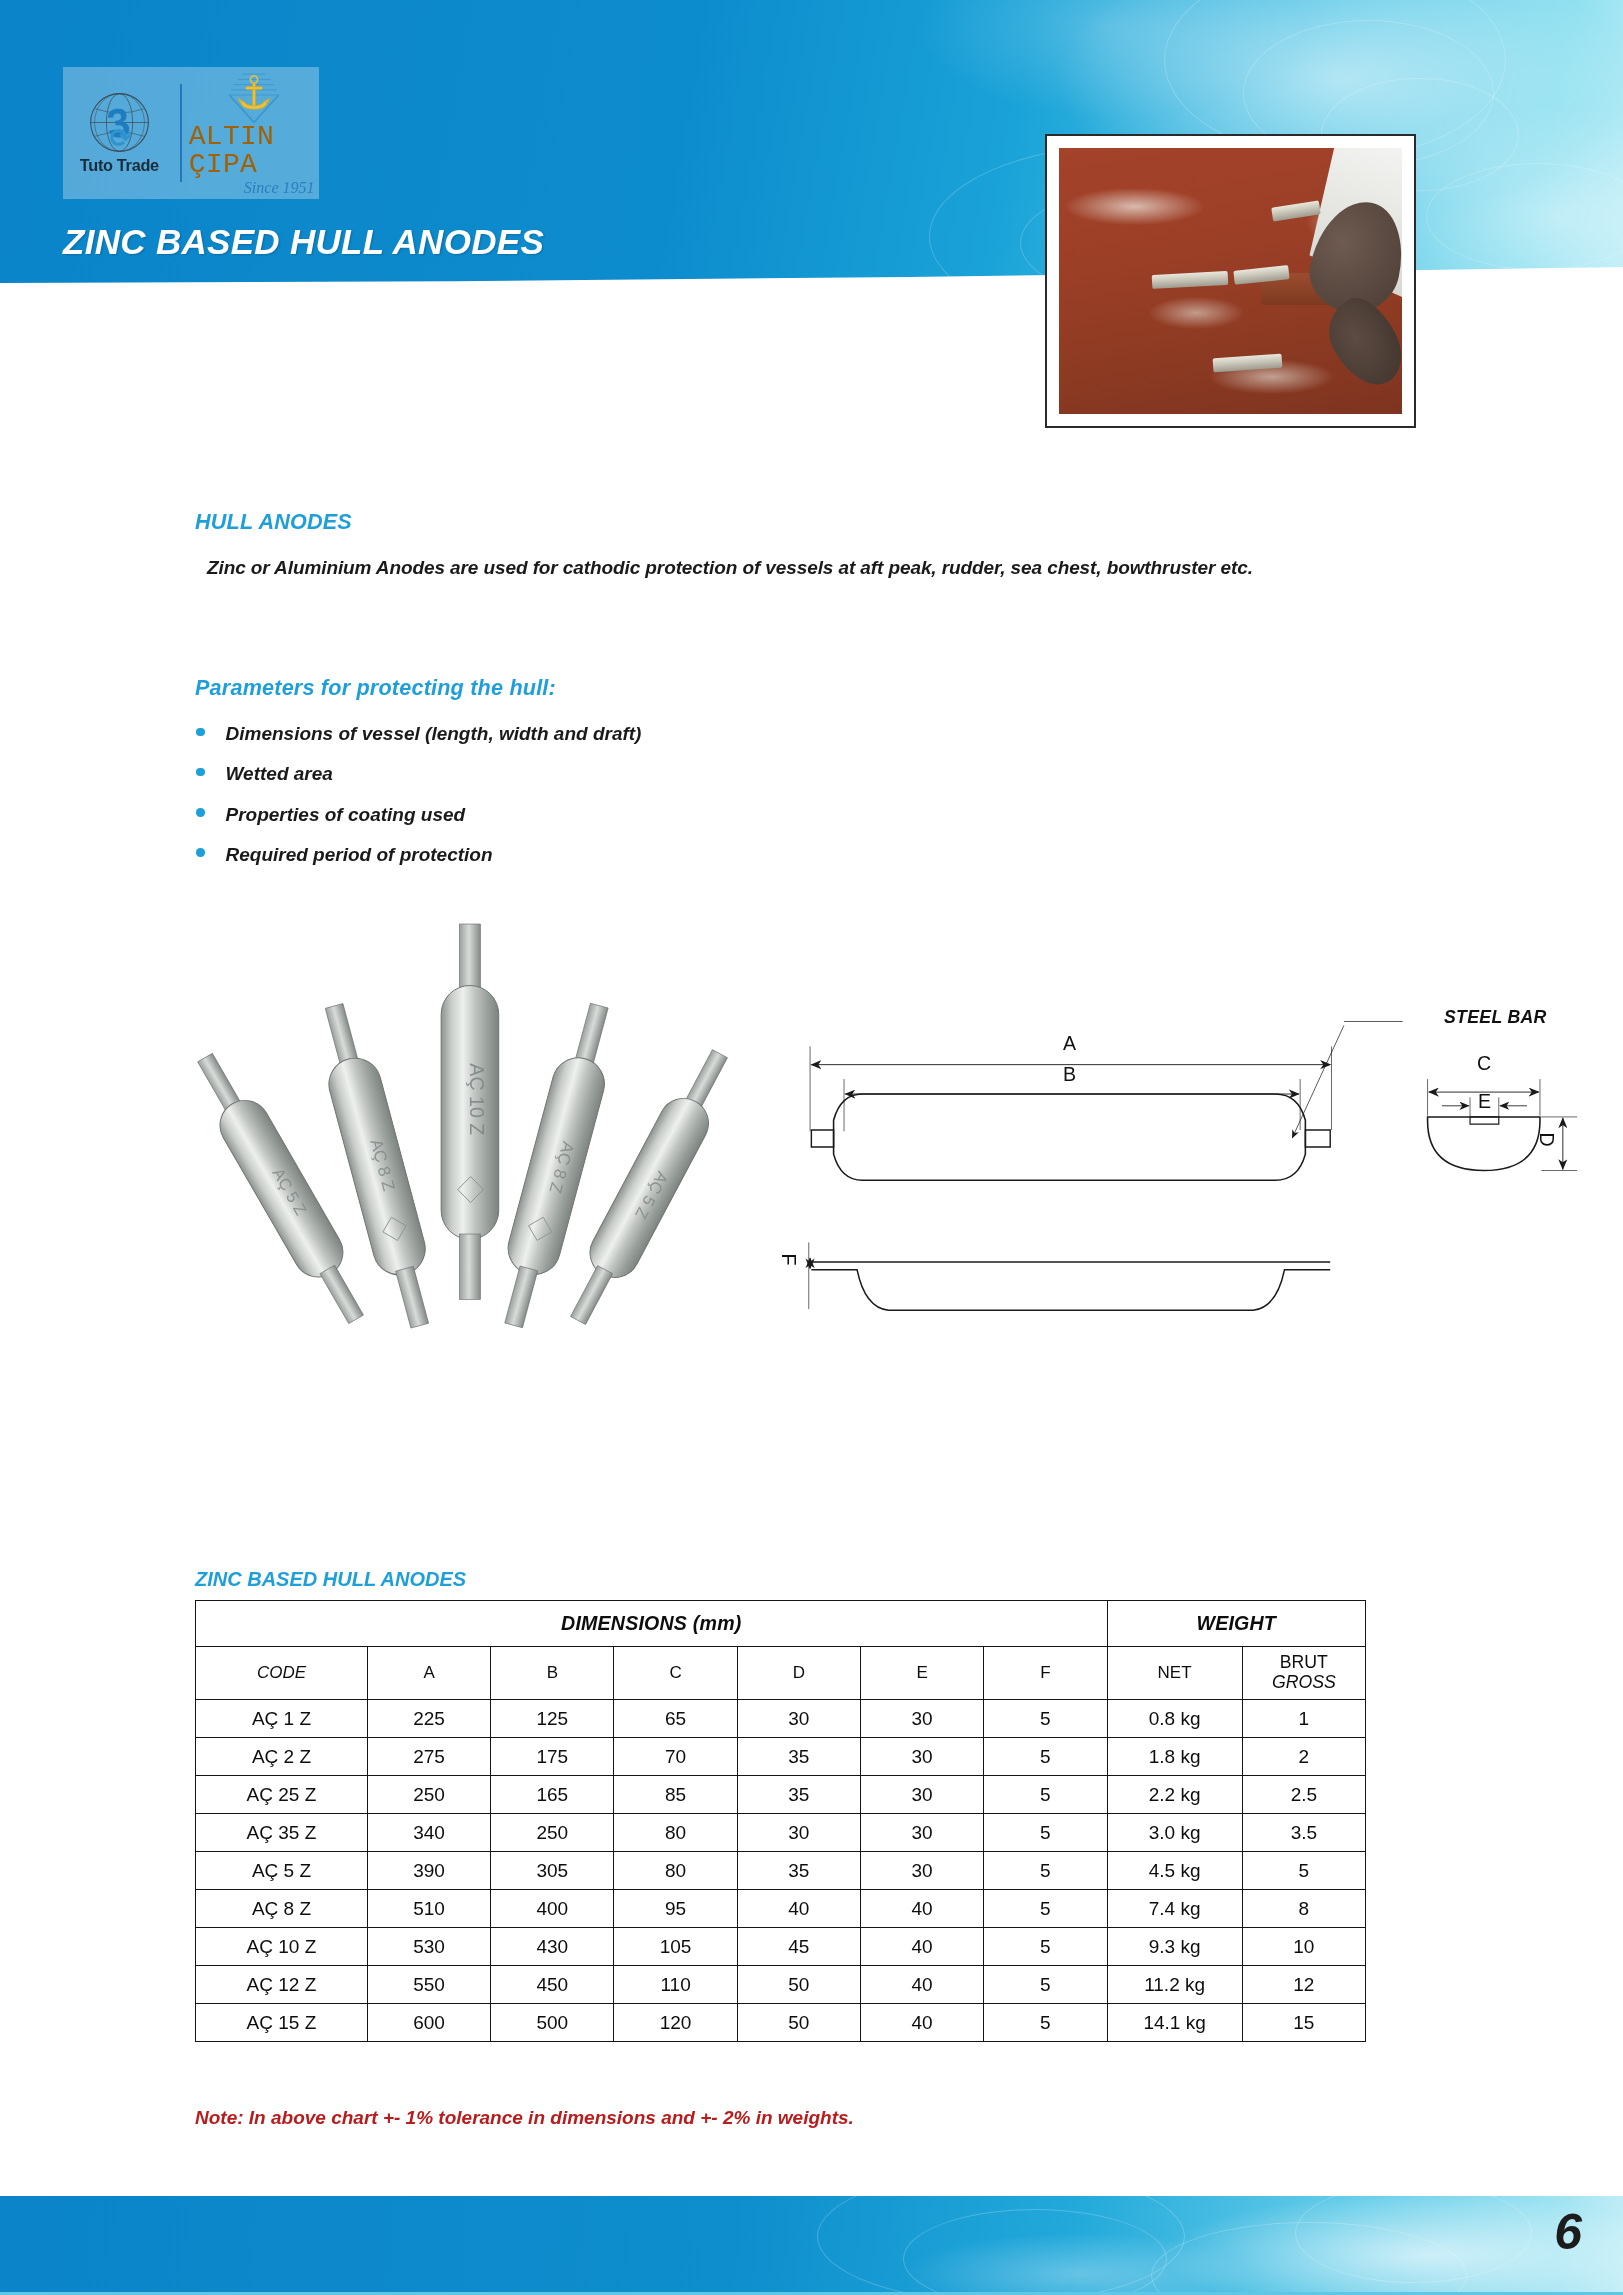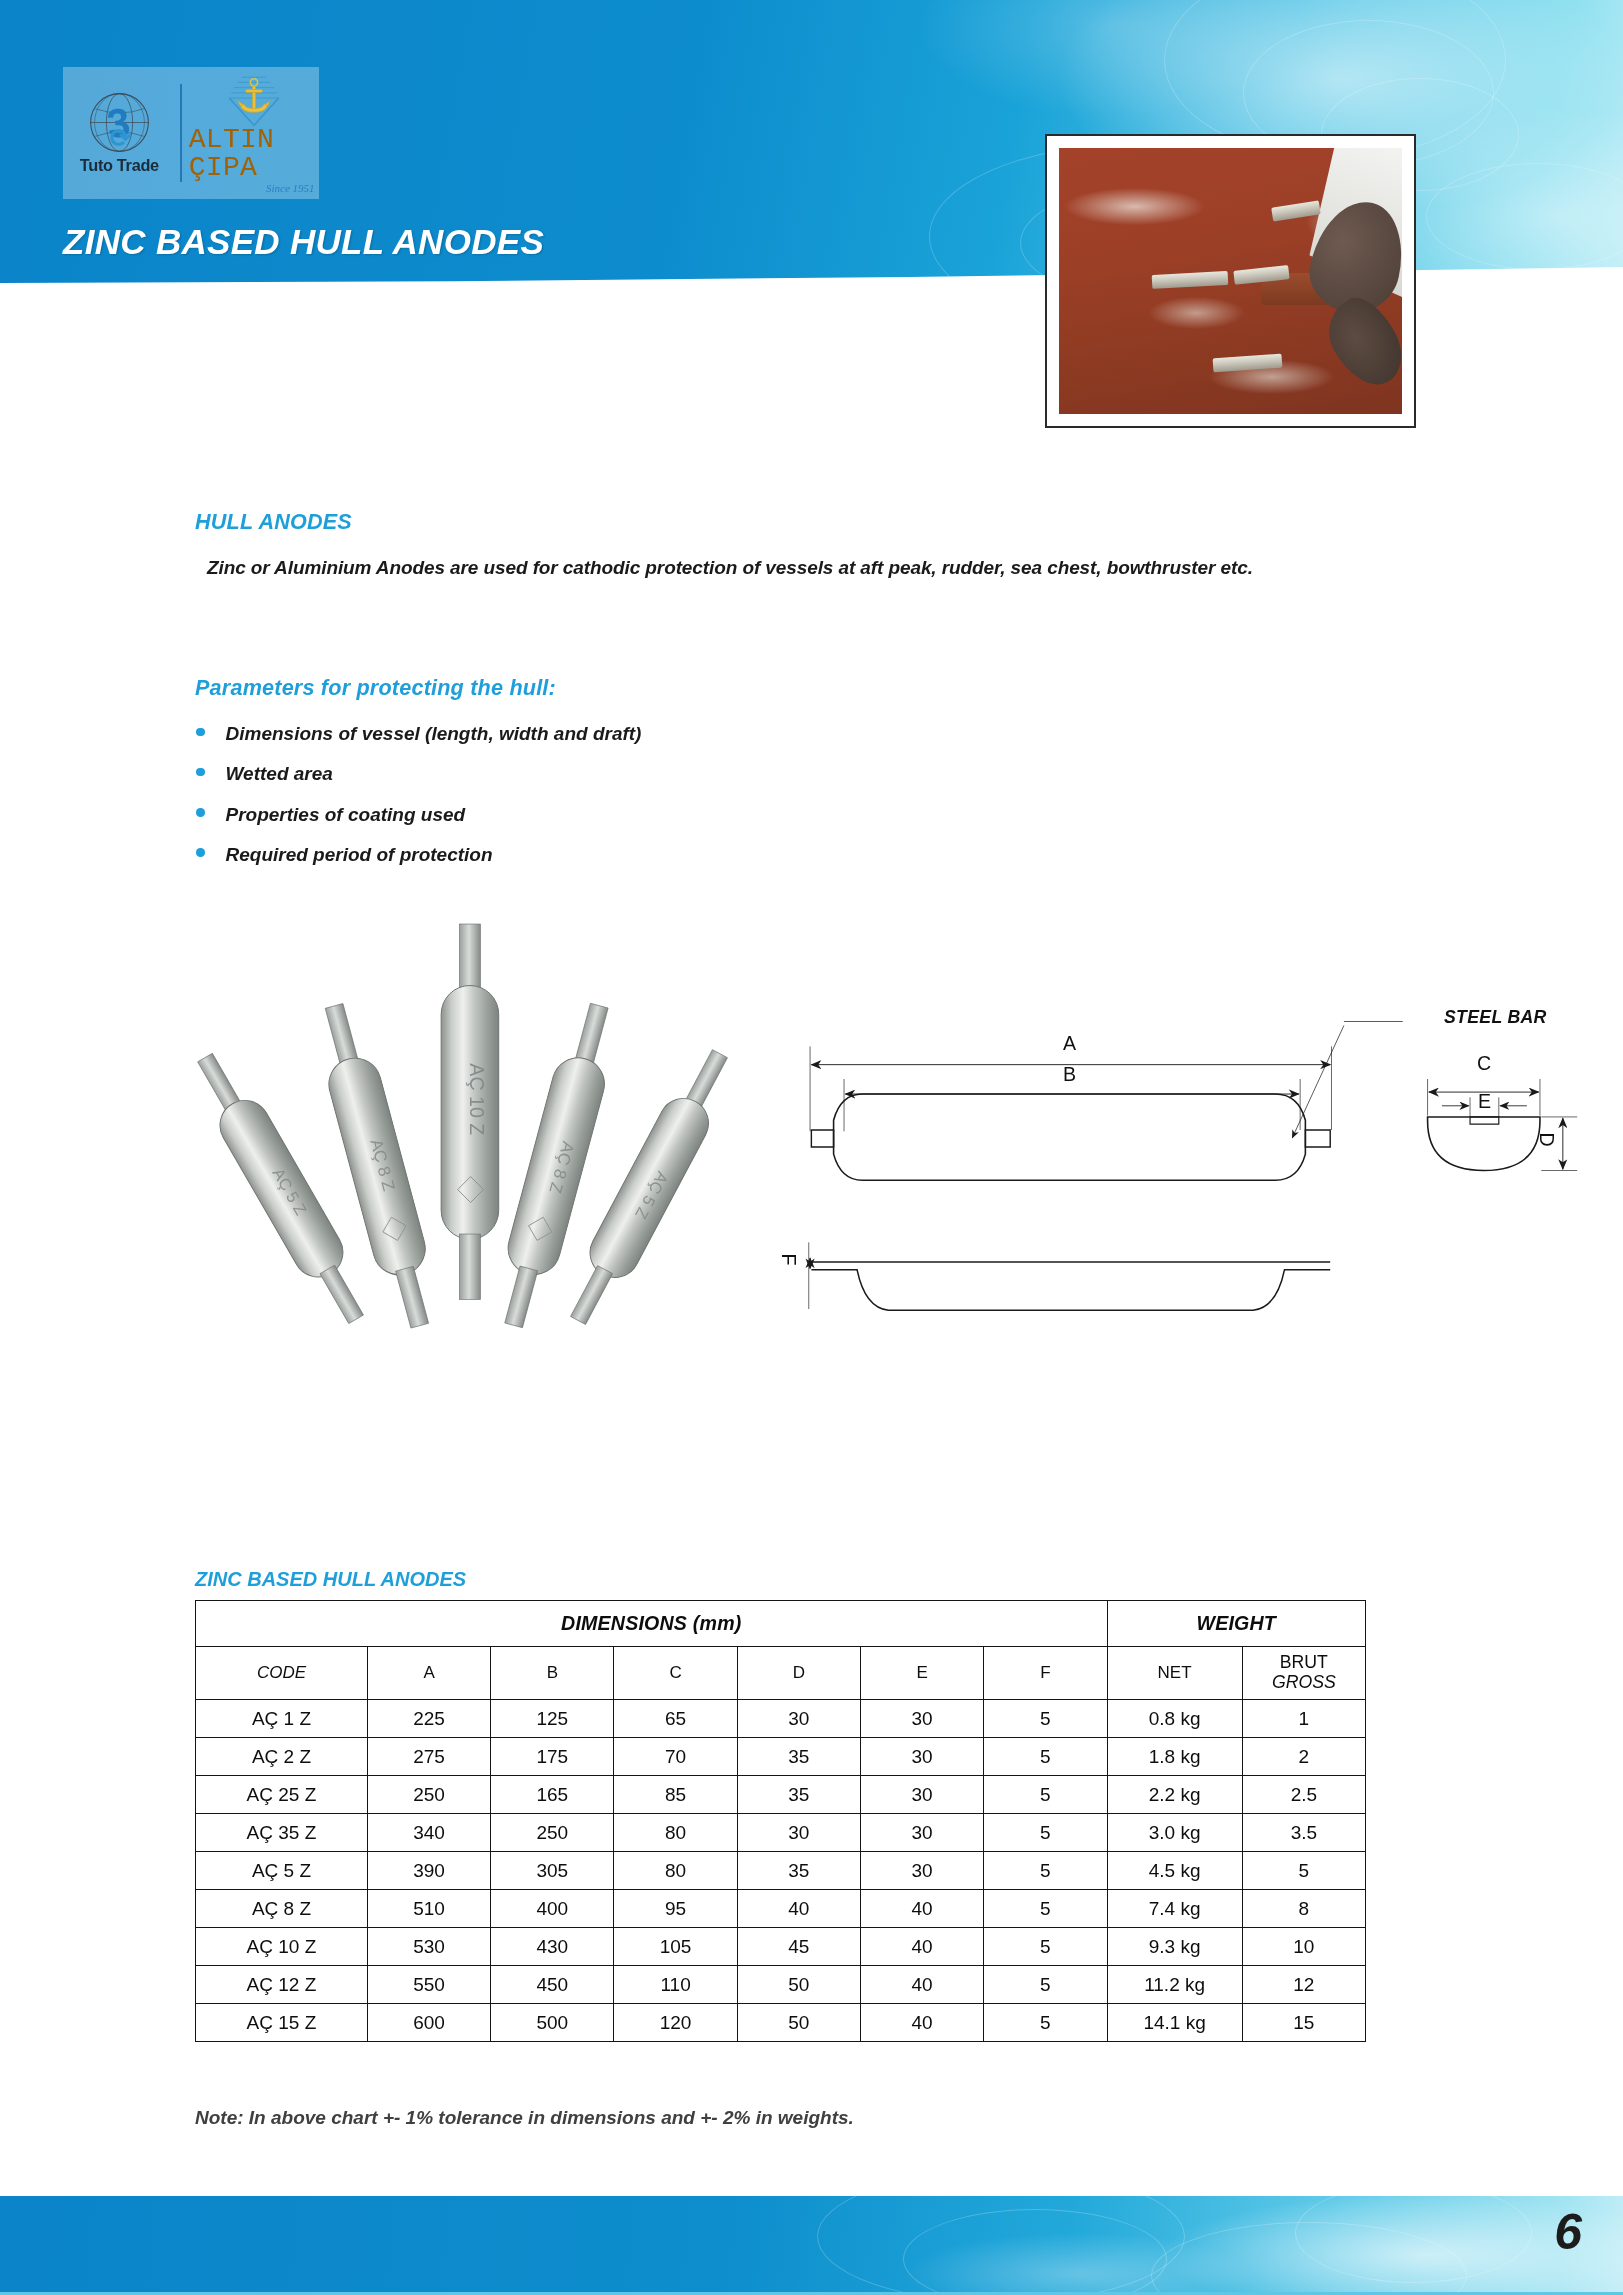--- a/index.html
+++ b/index.html
@@ -53,21 +53,21 @@
     width:131px; display:flex; flex-direction:column;
     align-items:center; justify-content:center; padding-left:6.5px;
   }
   .anchor-wrap { width:54px; height:56px; position:relative; }
   .altin-label {
     font-size:28px; color:#a16207; letter-spacing:0.3px;
     font-family:Liberation Mono, monospace; line-height:1;
     margin-top:-1.3px;
   }
   .since-label {
-    font-size:11px; color:#2b7fbe; font-style:italic;
+    font-size:16px; color:#2b7fbe; font-style:italic;
     font-family:"Liberation Serif", serif; margin-top:0;
     align-self:flex-end; padding-right:5.2px;
   }
 
   
   .page-title {
     position:absolute; left:63px; top:222px;
     font-size:35px; font-weight:bold; font-style:italic;
     color:#ffffff; letter-spacing:0.3px;
     text-shadow:1.3px 1.3px 2px rgba(0,0,0,0.18);
@@ -180,21 +180,21 @@
   table.spec td {
     height:35px; font-size:19px;
   }
   .c-code  { width:156px; }
   .c-dim   { width:111px; }
   .c-net   { width:122px;margin-top:23px; }
   .c-gross { width:111px; }
 
   .note {
     position:absolute; left:195px; top:2107px;
-    font-size:19px; font-weight:bold; font-style:italic; color:#404040;
+    font-size:19px; font-weight:bold; font-style:italic; color:#b91c1c;
   }
 
   
   .footer-band {
     position:absolute; left:0; top:2196px; width:1623px; height:99px;
     background:
       radial-gradient(ellipse 405px 92px at 1426px 59px, rgba(255,255,255,0.62) 0%, rgba(255,255,255,0) 66%),
       radial-gradient(ellipse 249px 59px at 1079px 78px, rgba(255,255,255,0.30) 0%, rgba(255,255,255,0) 70%),
       linear-gradient(95deg, #0b84c9 0%, #0e8ecd 45%, #22a9da 66%, #62cbe8 82%, #a2e4f2 96%, #c3eef7 100%);
     overflow:hidden;

